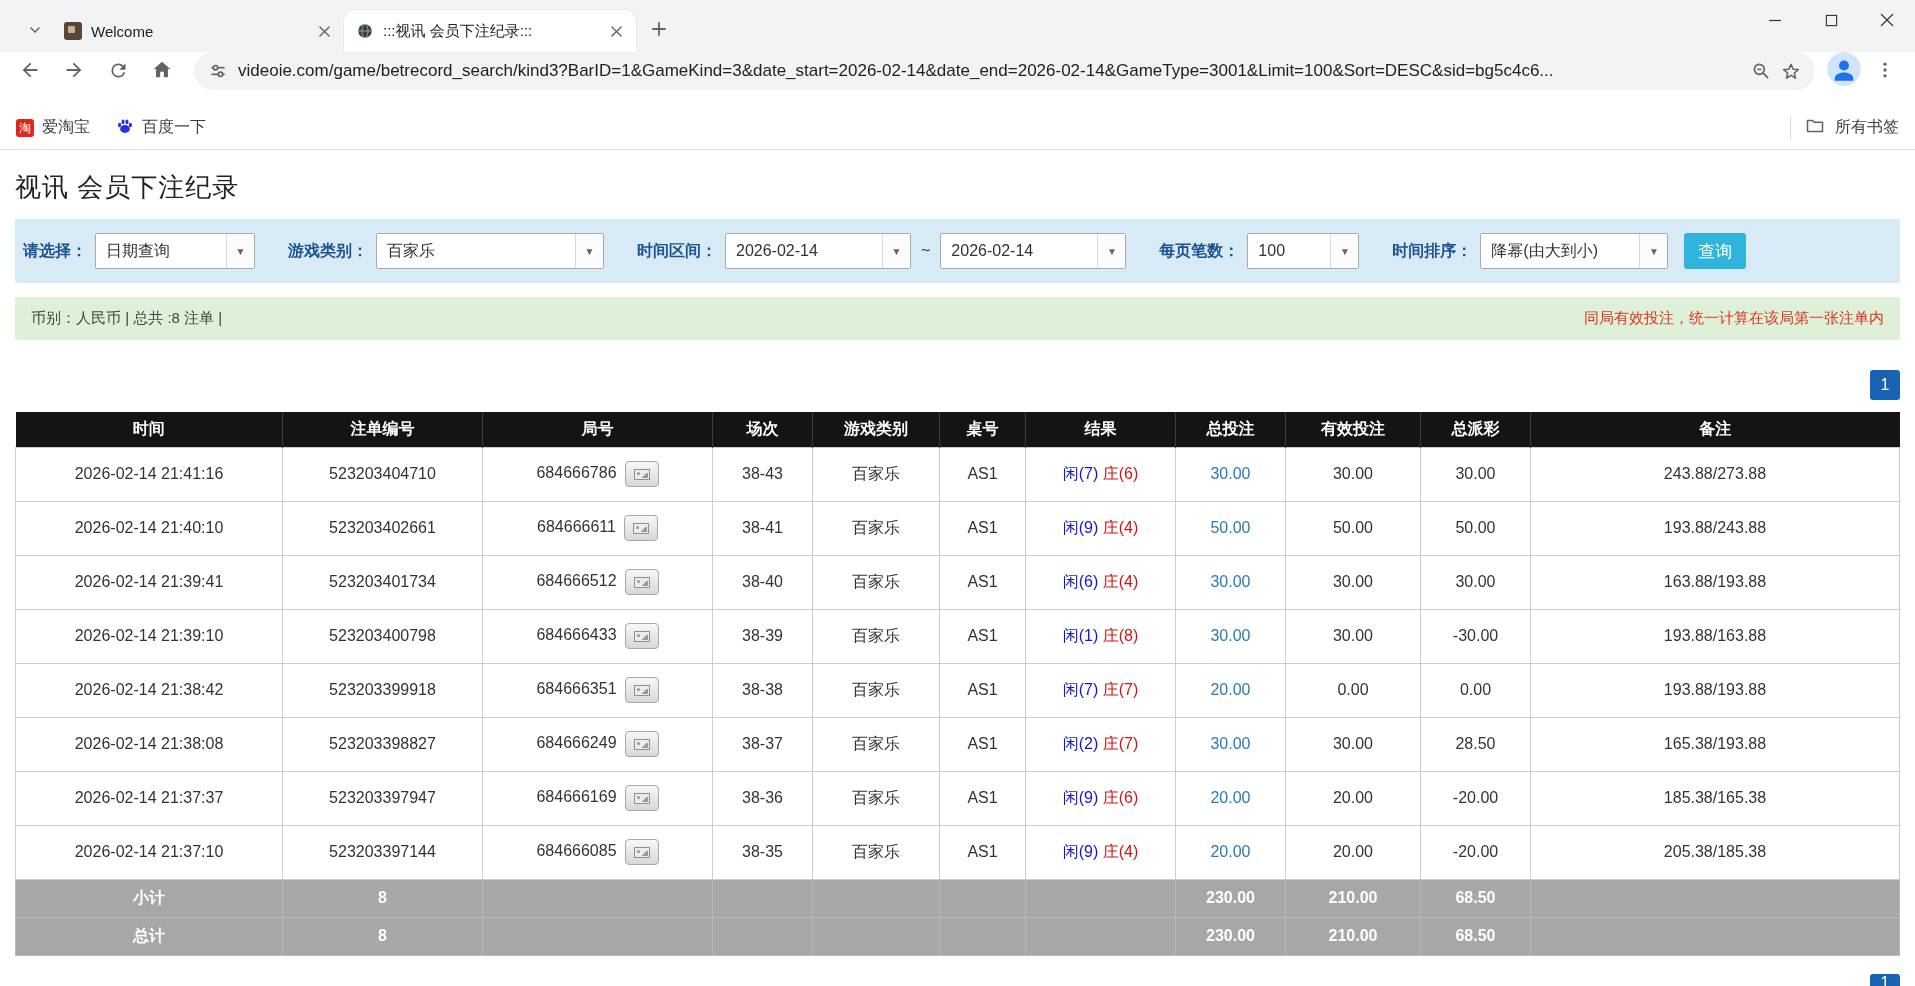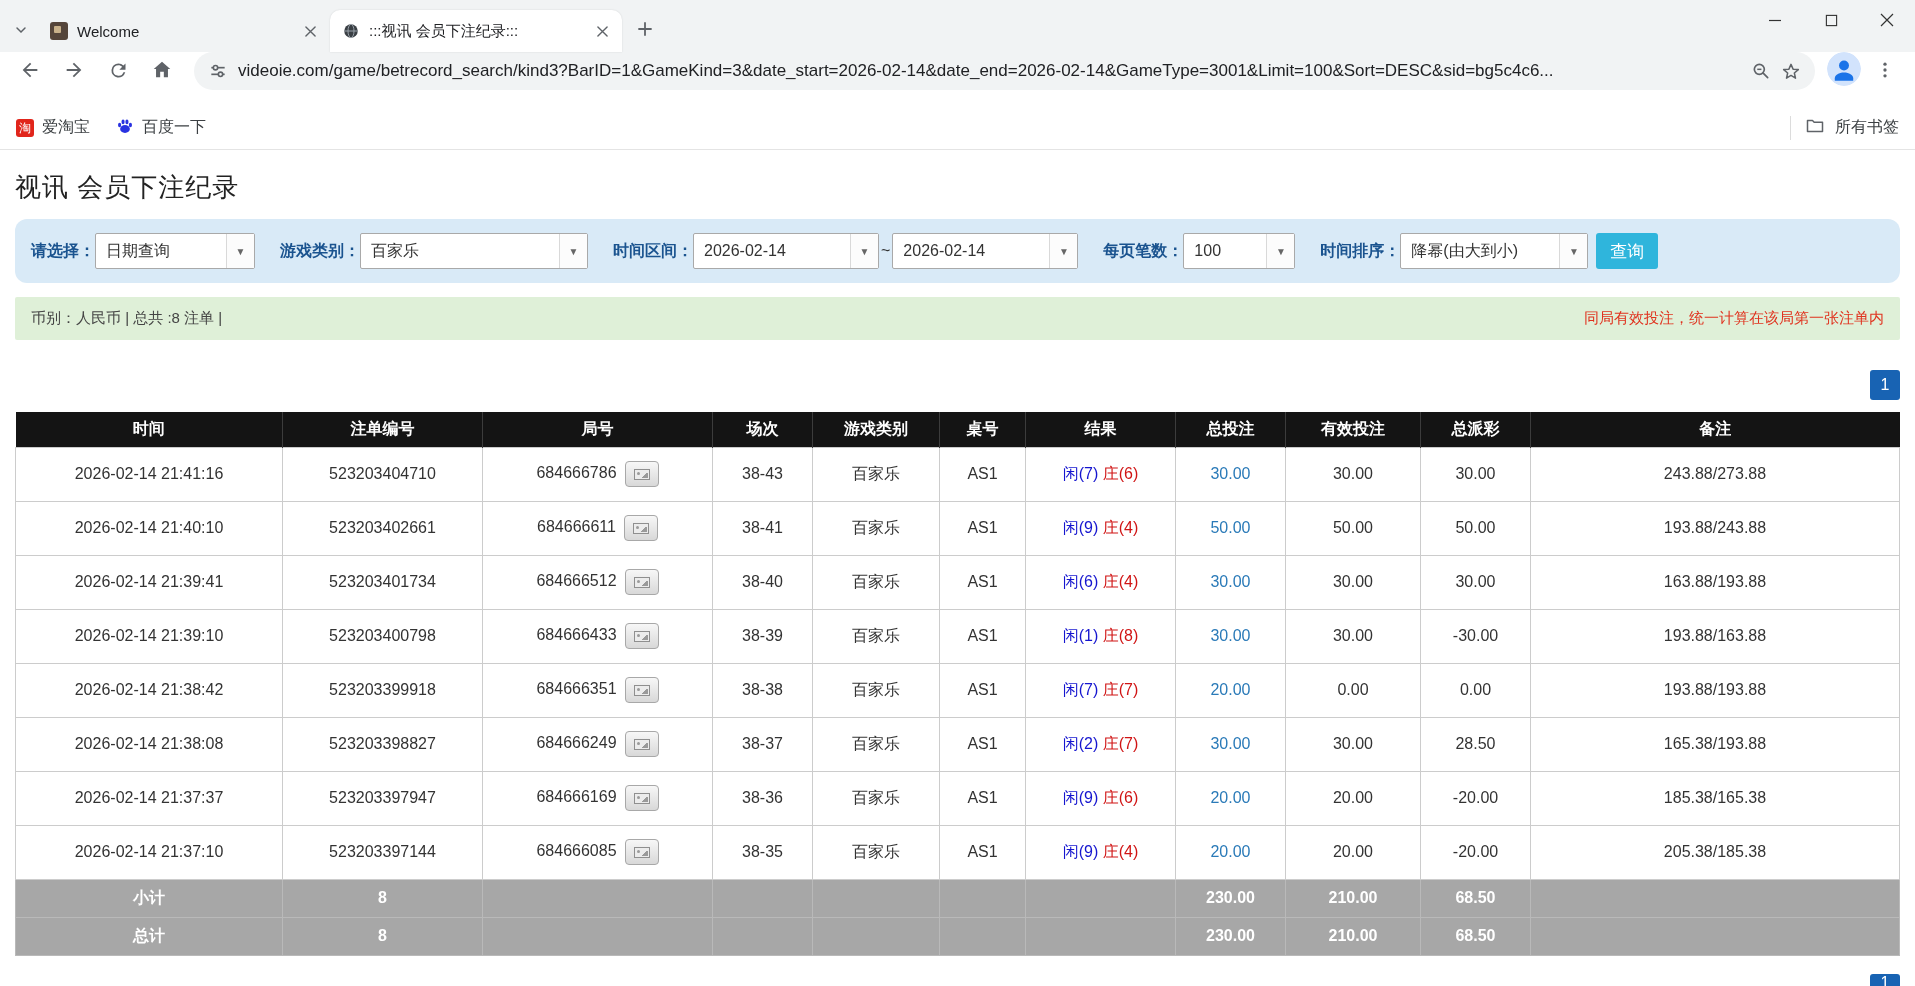--- a/index.html
+++ b/index.html
@@ -4,21 +4,21 @@
 <style>
   * { box-sizing: border-box; margin: 0; padding: 0; }
   html, body {
     width: 1915px; height: 986px; overflow: hidden;
     font-family: "Liberation Sans", "DejaVu Sans", sans-serif;
     background: #fff; color: #333;
   }
   
   .tab-strip {
     height: 52px; background: #f1f3f4; display: flex; align-items: flex-end;
-    position: relative; padding-left: 4px;
+    position: relative; padding-left: 18px;
   }
   .tab-search { width: 34px; height: 40px; display: flex; align-items: center; justify-content: center; cursor: pointer; }
   .tab {
     width: 292px; height: 42px; display: flex; align-items: center;
     padding: 0 10px 0 12px; gap: 9px; cursor: pointer; position: relative;
     border-radius: 10px 10px 0 0;
   }
   .tab + .tab::before {
     content: ""; position: absolute; left: 0; top: 10px; bottom: 12px; width: 1px; background: #d0d3d8;
   }
@@ -56,22 +56,22 @@
   }
   .bookmarks-right { margin-left: auto; display: flex; align-items: center; gap: 10px; cursor: pointer; }
   .bm-sep { width: 1px; height: 24px; background: #dcdcdc; margin-right: 4px; }
   .bookmarks-right span { font-size: 16px; color: #3c4043; }
 
   
   .page { padding: 0 15px; }
   .page-title { font-size: 26px; font-weight: 400; color: #222; margin: 20px 0 14px; letter-spacing: 1px; }
 
   .filter-bar {
-    background: var(--filter-bar-bg, #d9eaf7); border-radius: 12px;
-    padding: 14px 16px; display: flex; align-items: center; 
+    background: var(--filter-bar-bg, #d9eaf7); border-radius: 2px;
+    padding: 14px 8px; display: flex; align-items: center; gap: 8px;
   }
   .filter-label { color: #1a538f; font-weight: bold; font-size: 16px; white-space: nowrap; margin-left: 25px; }
   .filter-label:first-child { margin-left: 0; }
   .combo {
     display: inline-flex; align-items: center; background: #fff; border: 1px solid #a9a9a9;
     height: 36px; border-radius: 2px; cursor: pointer; flex: none;
   }
   .combo-text { padding: 0 10px; font-size: 16px; color: #333; flex: 1; white-space: nowrap; overflow: hidden; }
   .combo-arrow {
     width: 28px; align-self: stretch; border-left: 1px solid #d9d9d9; display: flex;

